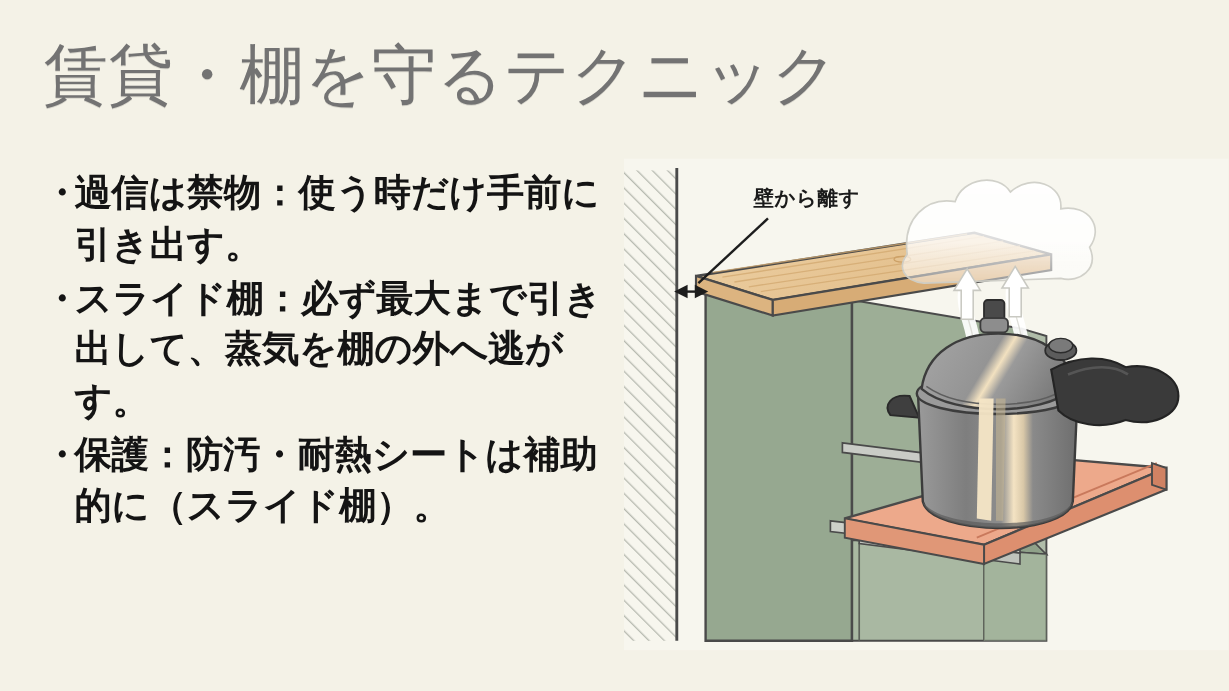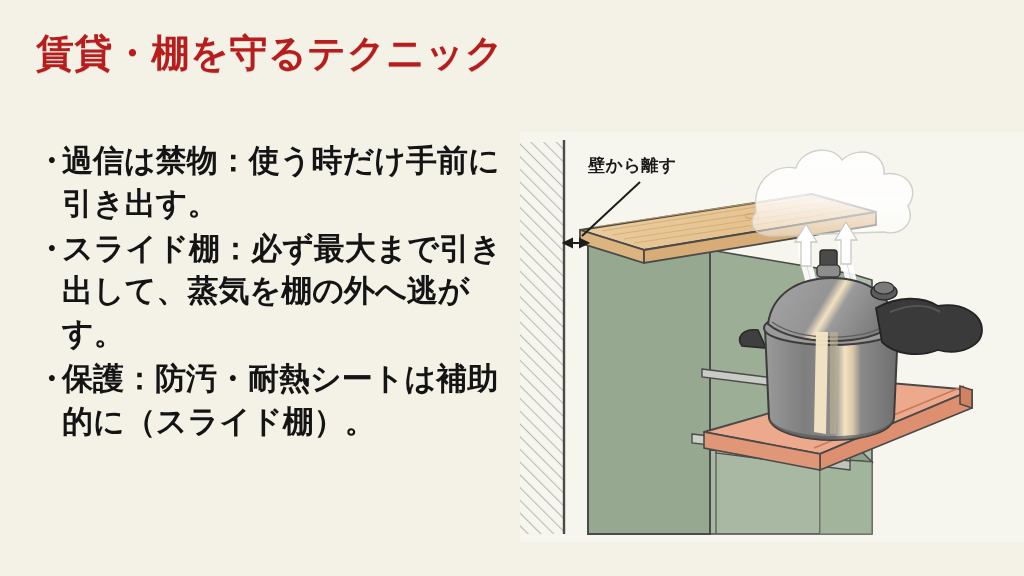--- a/index.html
+++ b/index.html
@@ -18,24 +18,24 @@
     width: 1024px;
     height: 576px;
     background: #f4f2e7;
   }
 
   
   #title {
     position: absolute;
     left: 36px;
     top: 32px;
-    font-size: 38px;
-    font-weight: 700;
+    font-size: 54px;
+    font-weight: 400;
     letter-spacing: 0.5px;
-    color: #b91c1c;
+    color: #737373;
     line-height: 1.15;
     white-space: nowrap;
     text-shadow: 0 1px 0 rgba(0,0,0,0.12);
   }
 
   
   #bullets {
     position: absolute;
     left: 36px;
     top: 140px;
@@ -70,21 +70,21 @@
     width: 504px;
     height: 410px;
   }
   #illustration svg {
     display: block;
     width: 504px;
     height: 410px;
   }
   #illus-label {
     position: absolute;
-    left: 588px;
+    left: 628px;
     top: 154px;
     font-size: 17px;
     font-weight: 700;
     color: #1a1a1a;
     white-space: nowrap;
     letter-spacing: 0.5px;
   }
 </style>
 </head>
 <body>

